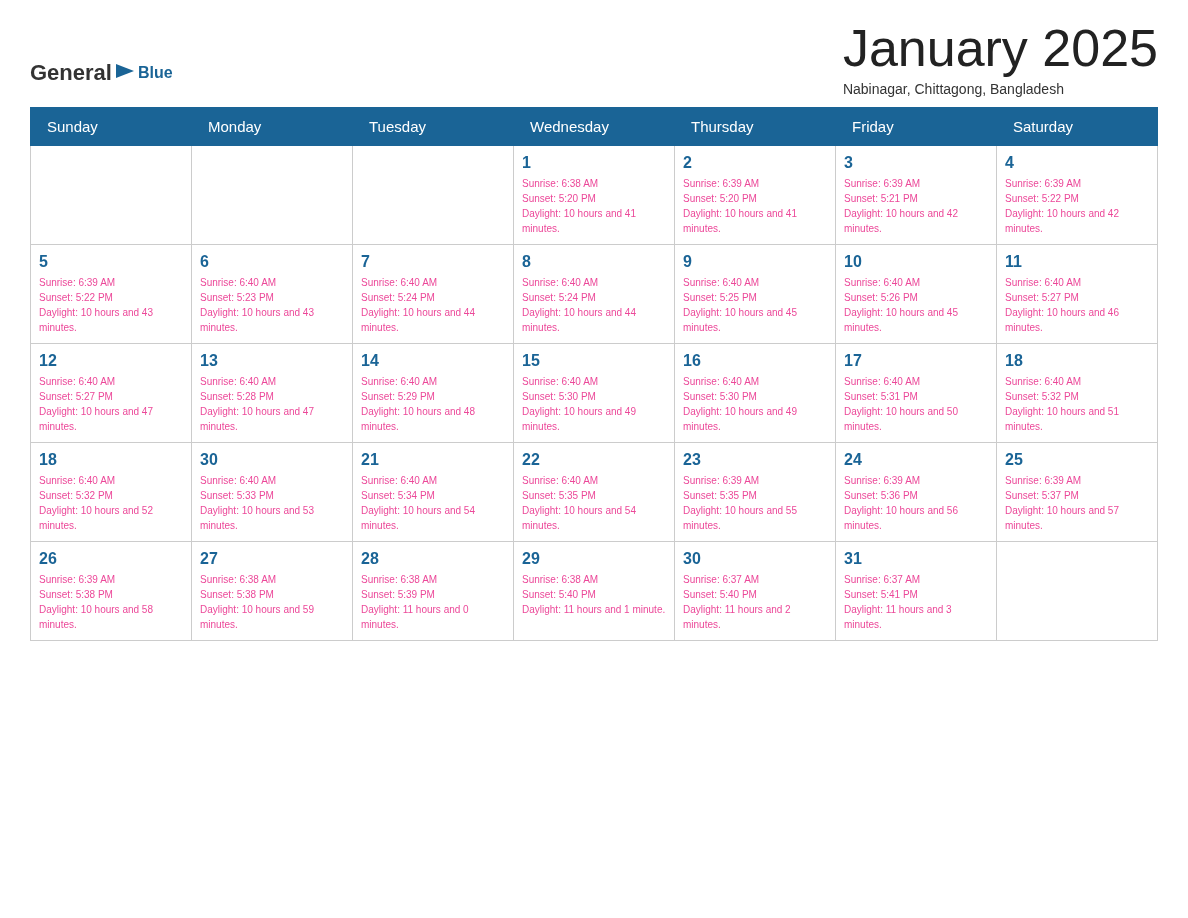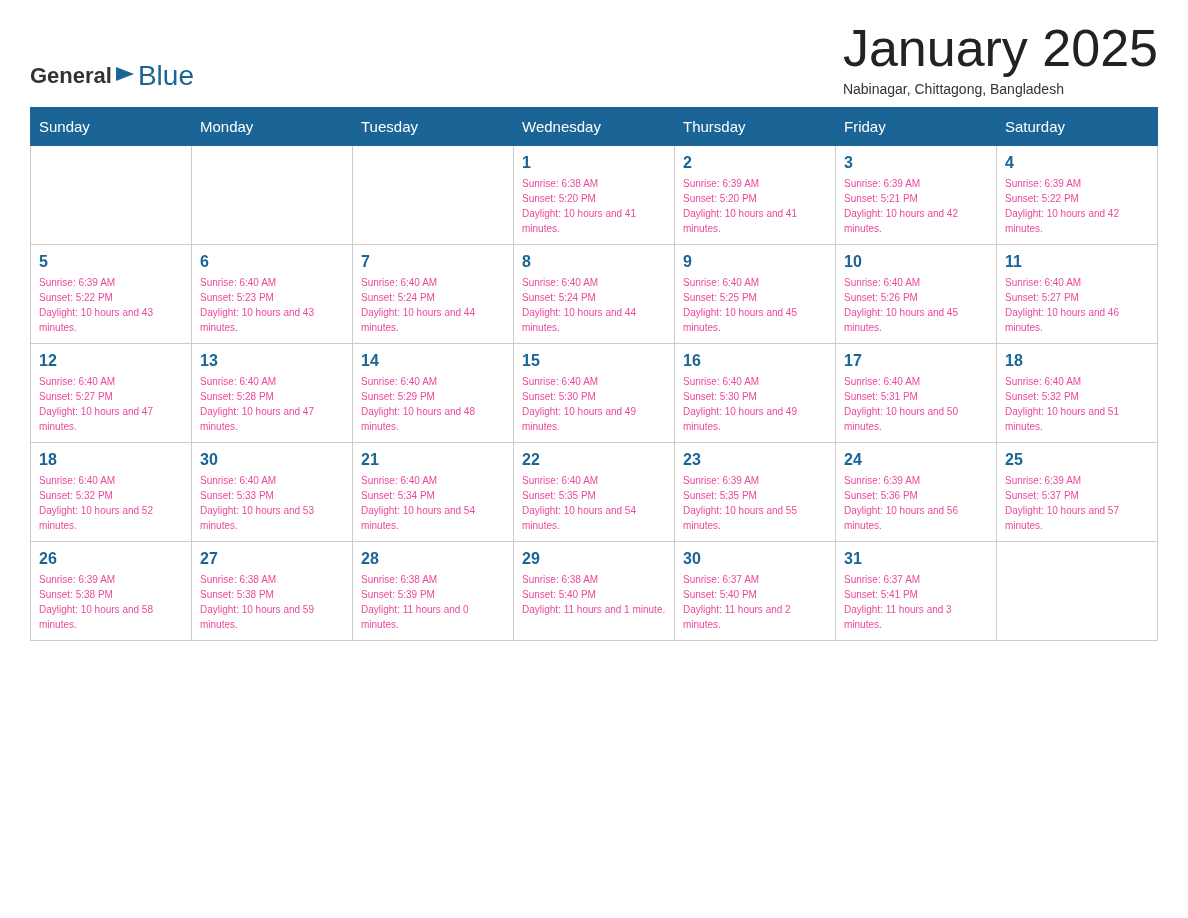--- a/index.html
+++ b/index.html
@@ -15,22 +15,22 @@
       justify-content: space-between;
       align-items: flex-start;
       margin-bottom: 10px;
     }
     .logo-text-general {
       font-size: 22px;
       font-weight: bold;
       color: #333;
     }
     .logo-text-blue {
-      font-size: 28px;
-      font-weight: normal;
+      font-size: 16px;
+      font-weight: bold;
       color: #1a6496;
     }
     .title-section {
       text-align: left;
     }
     .month-title {
       font-size: 52px;
       font-weight: normal;
       color: #222;
       line-height: 1.1;
@@ -41,21 +41,21 @@
       margin-top: 4px;
     }
     .calendar {
       width: 100%;
       border-collapse: collapse;
       margin-top: 10px;
     }
     .calendar th {
       background-color: #1a6496;
       color: #fff;
-      padding: 10px 8px;
+      padding: 10px 16px;
       font-size: 15px;
       font-weight: normal;
       text-align: left;
       border: 1px solid #1a6496;
     }
     .calendar td {
       vertical-align: top;
       padding: 8px;
       border: 1px solid #ccc;
       width: 14.28%;

